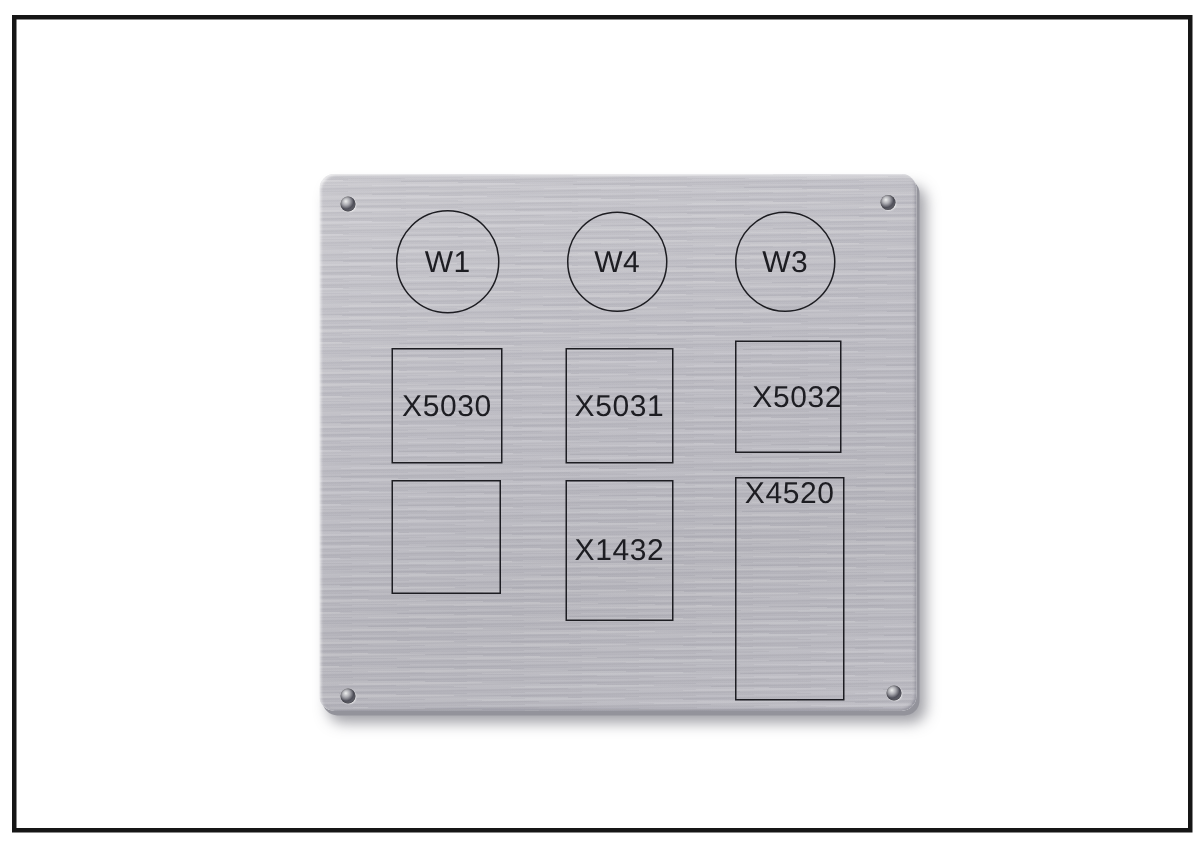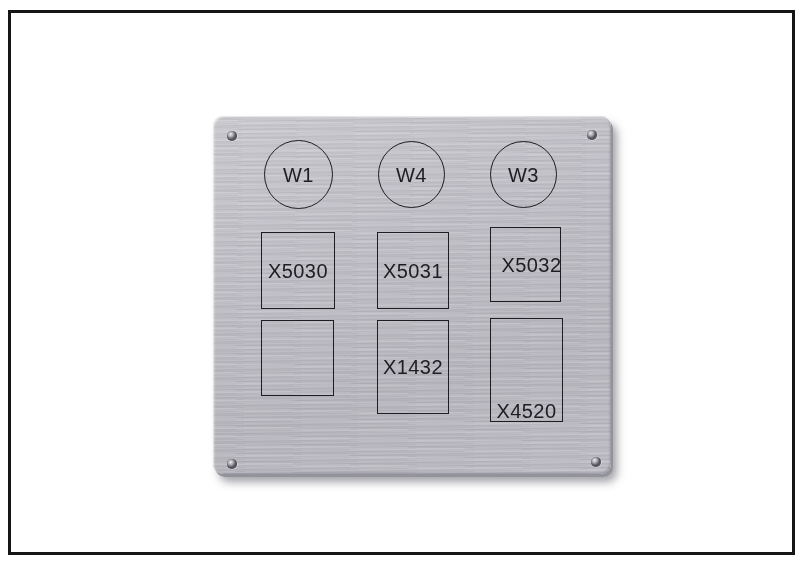--- a/index.html
+++ b/index.html
@@ -83,23 +83,22 @@
   .c-w4 { left: 165px; top: 25px; width: 67px; height: 67px; text-align: right; }
   .c-w3 { left: 277px; top: 25px; width: 67px; height: 67px; }
 
   .r-x5030 { left: 48px;  top: 116px; width: 74px; height: 77px; }
   .r-x5031 { left: 164px; top: 101px; width: 72px; height: 77px; margin-top: 15px; }
   .r-x5032 { left: 277px; top: 111px; width: 71px; height: 75px; padding-left: 12px; }
 
   .r-blank { left: 48px;  top: 204px; width: 73px; height: 76px; }
   .r-x1432 { left: 164px; top: 204px; width: 72px; height: 94px; }
   .r-x4520 {
-    left: 277px; top: 202px; width: 73px; height: 104px;
-    align-items: flex-end;
-    padding-top: 33px;
+    left: 277px; top: 202px; width: 73px; height: 149px;
+    align-items: flex-start;
   }
 </style>
 </head>
 <body>
 
 <div class="stage">
   <div class="frame">
 
     <div class="panel">
 

